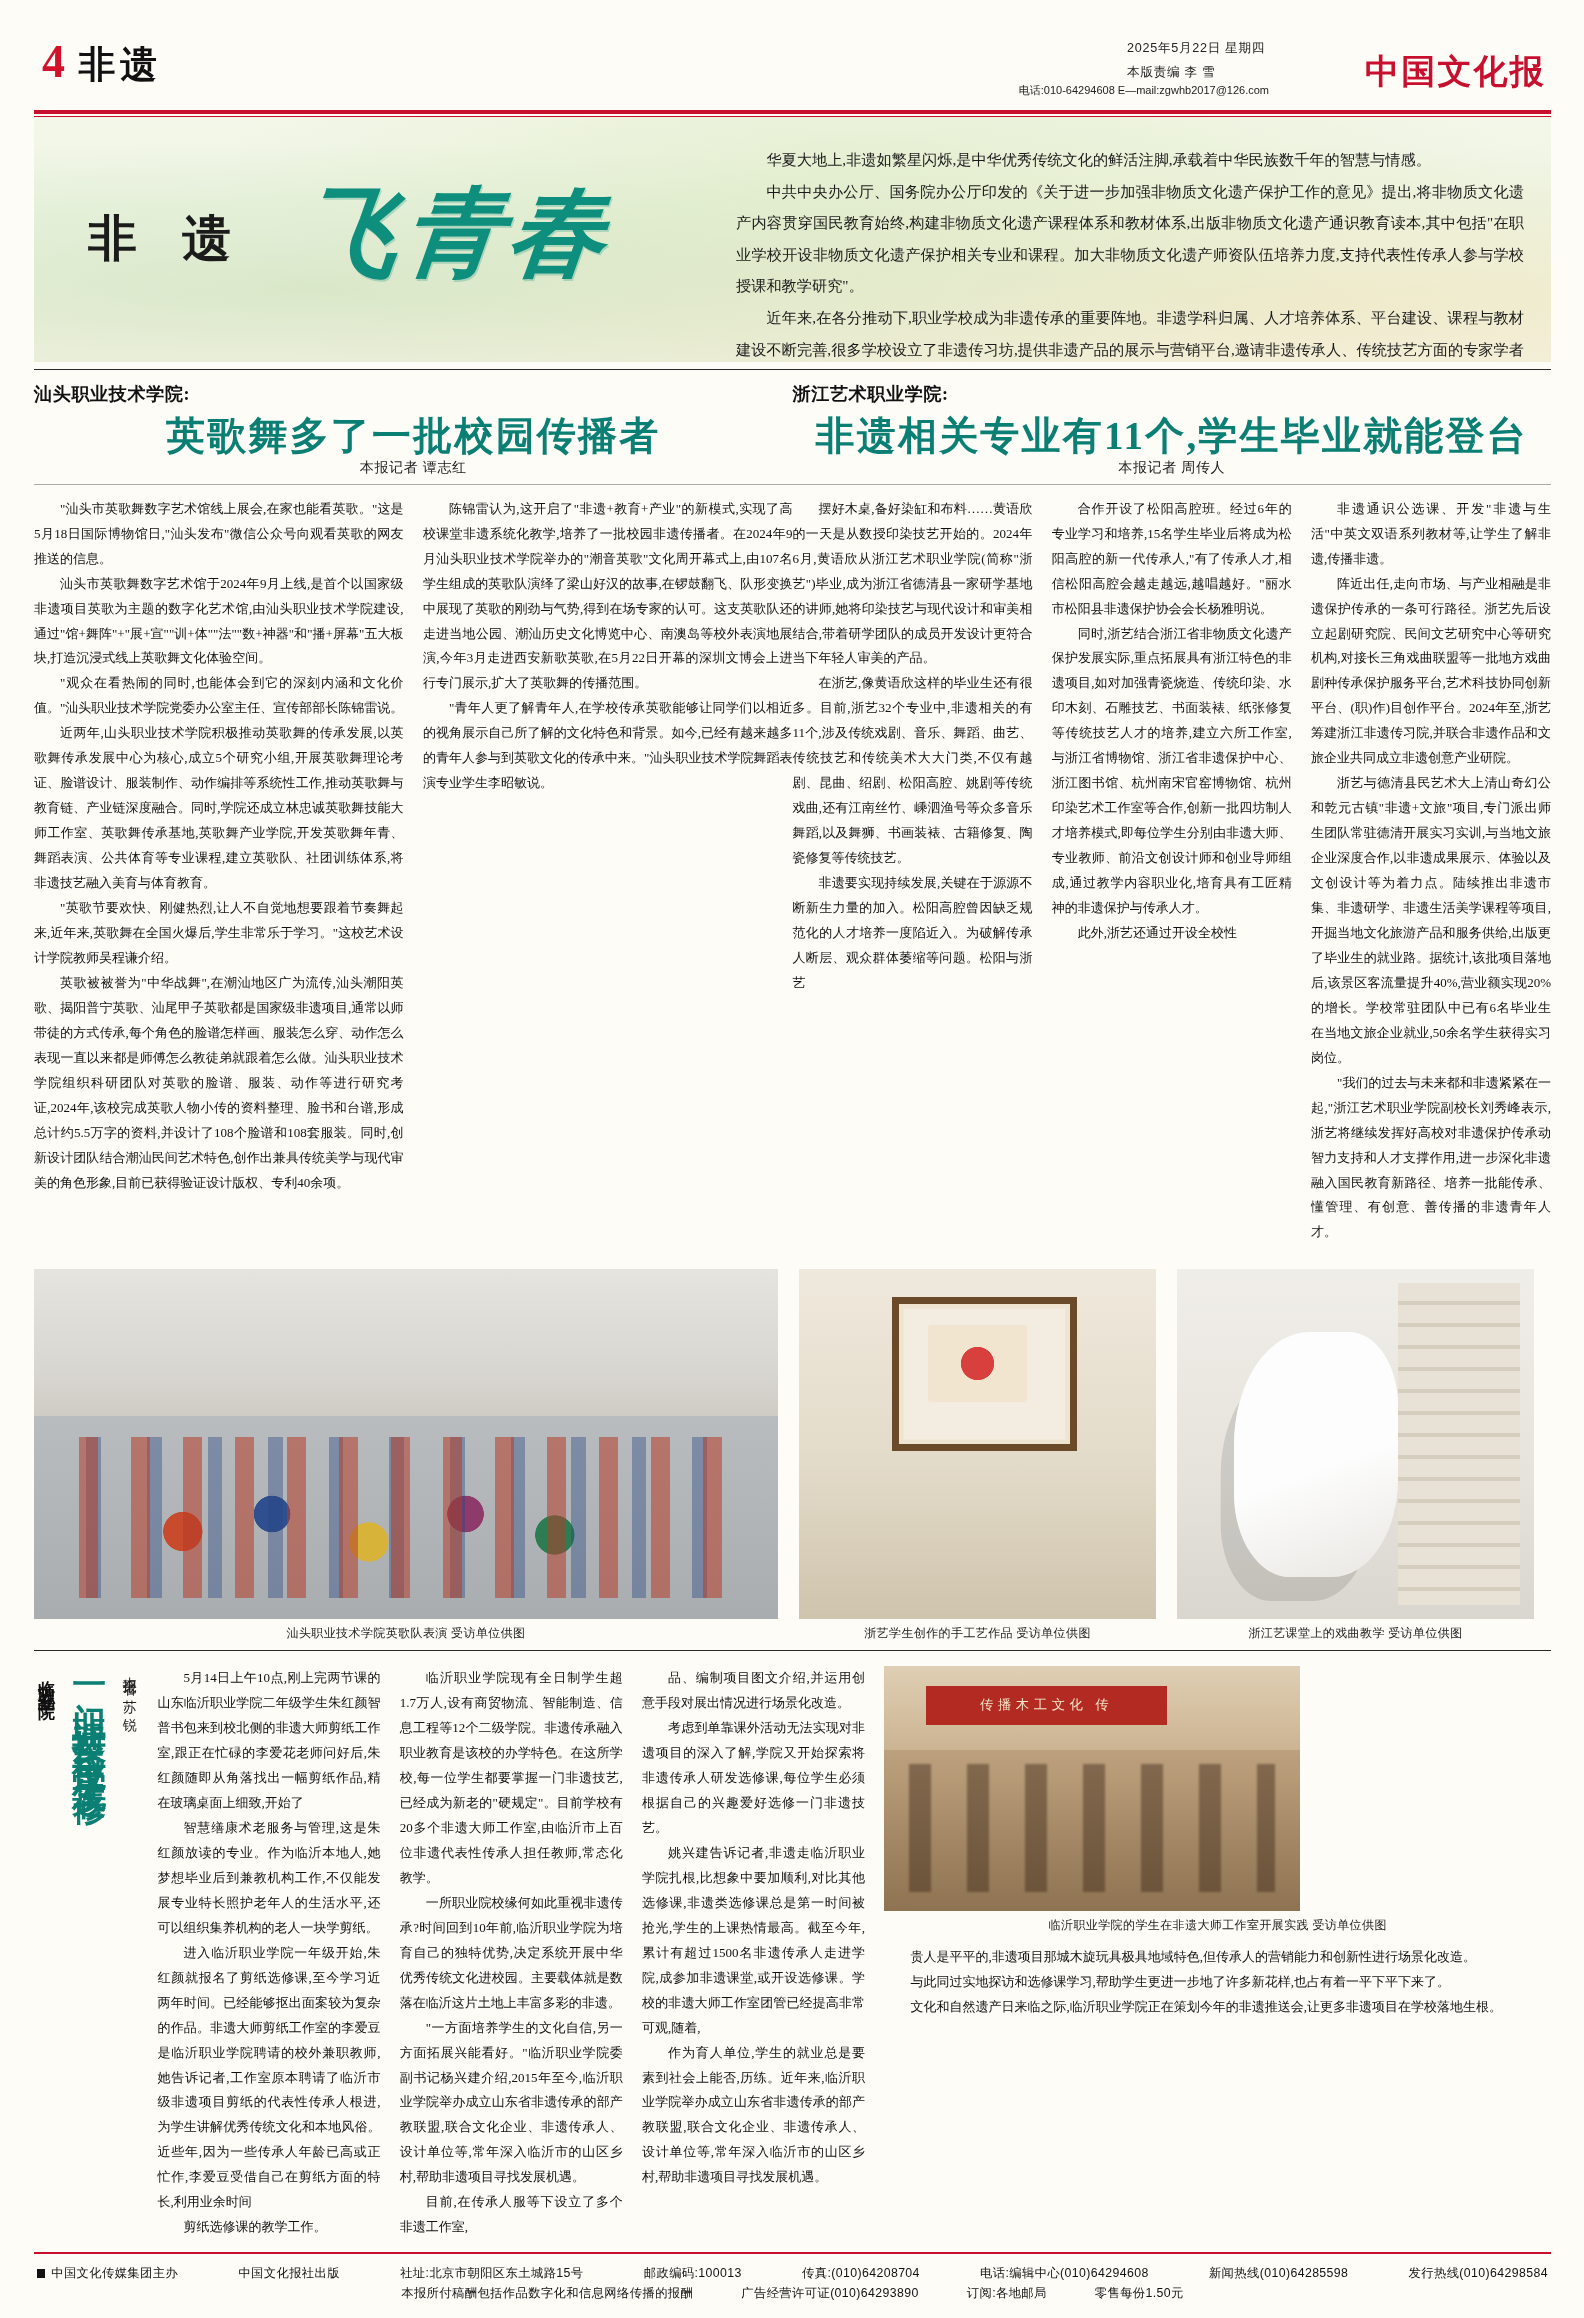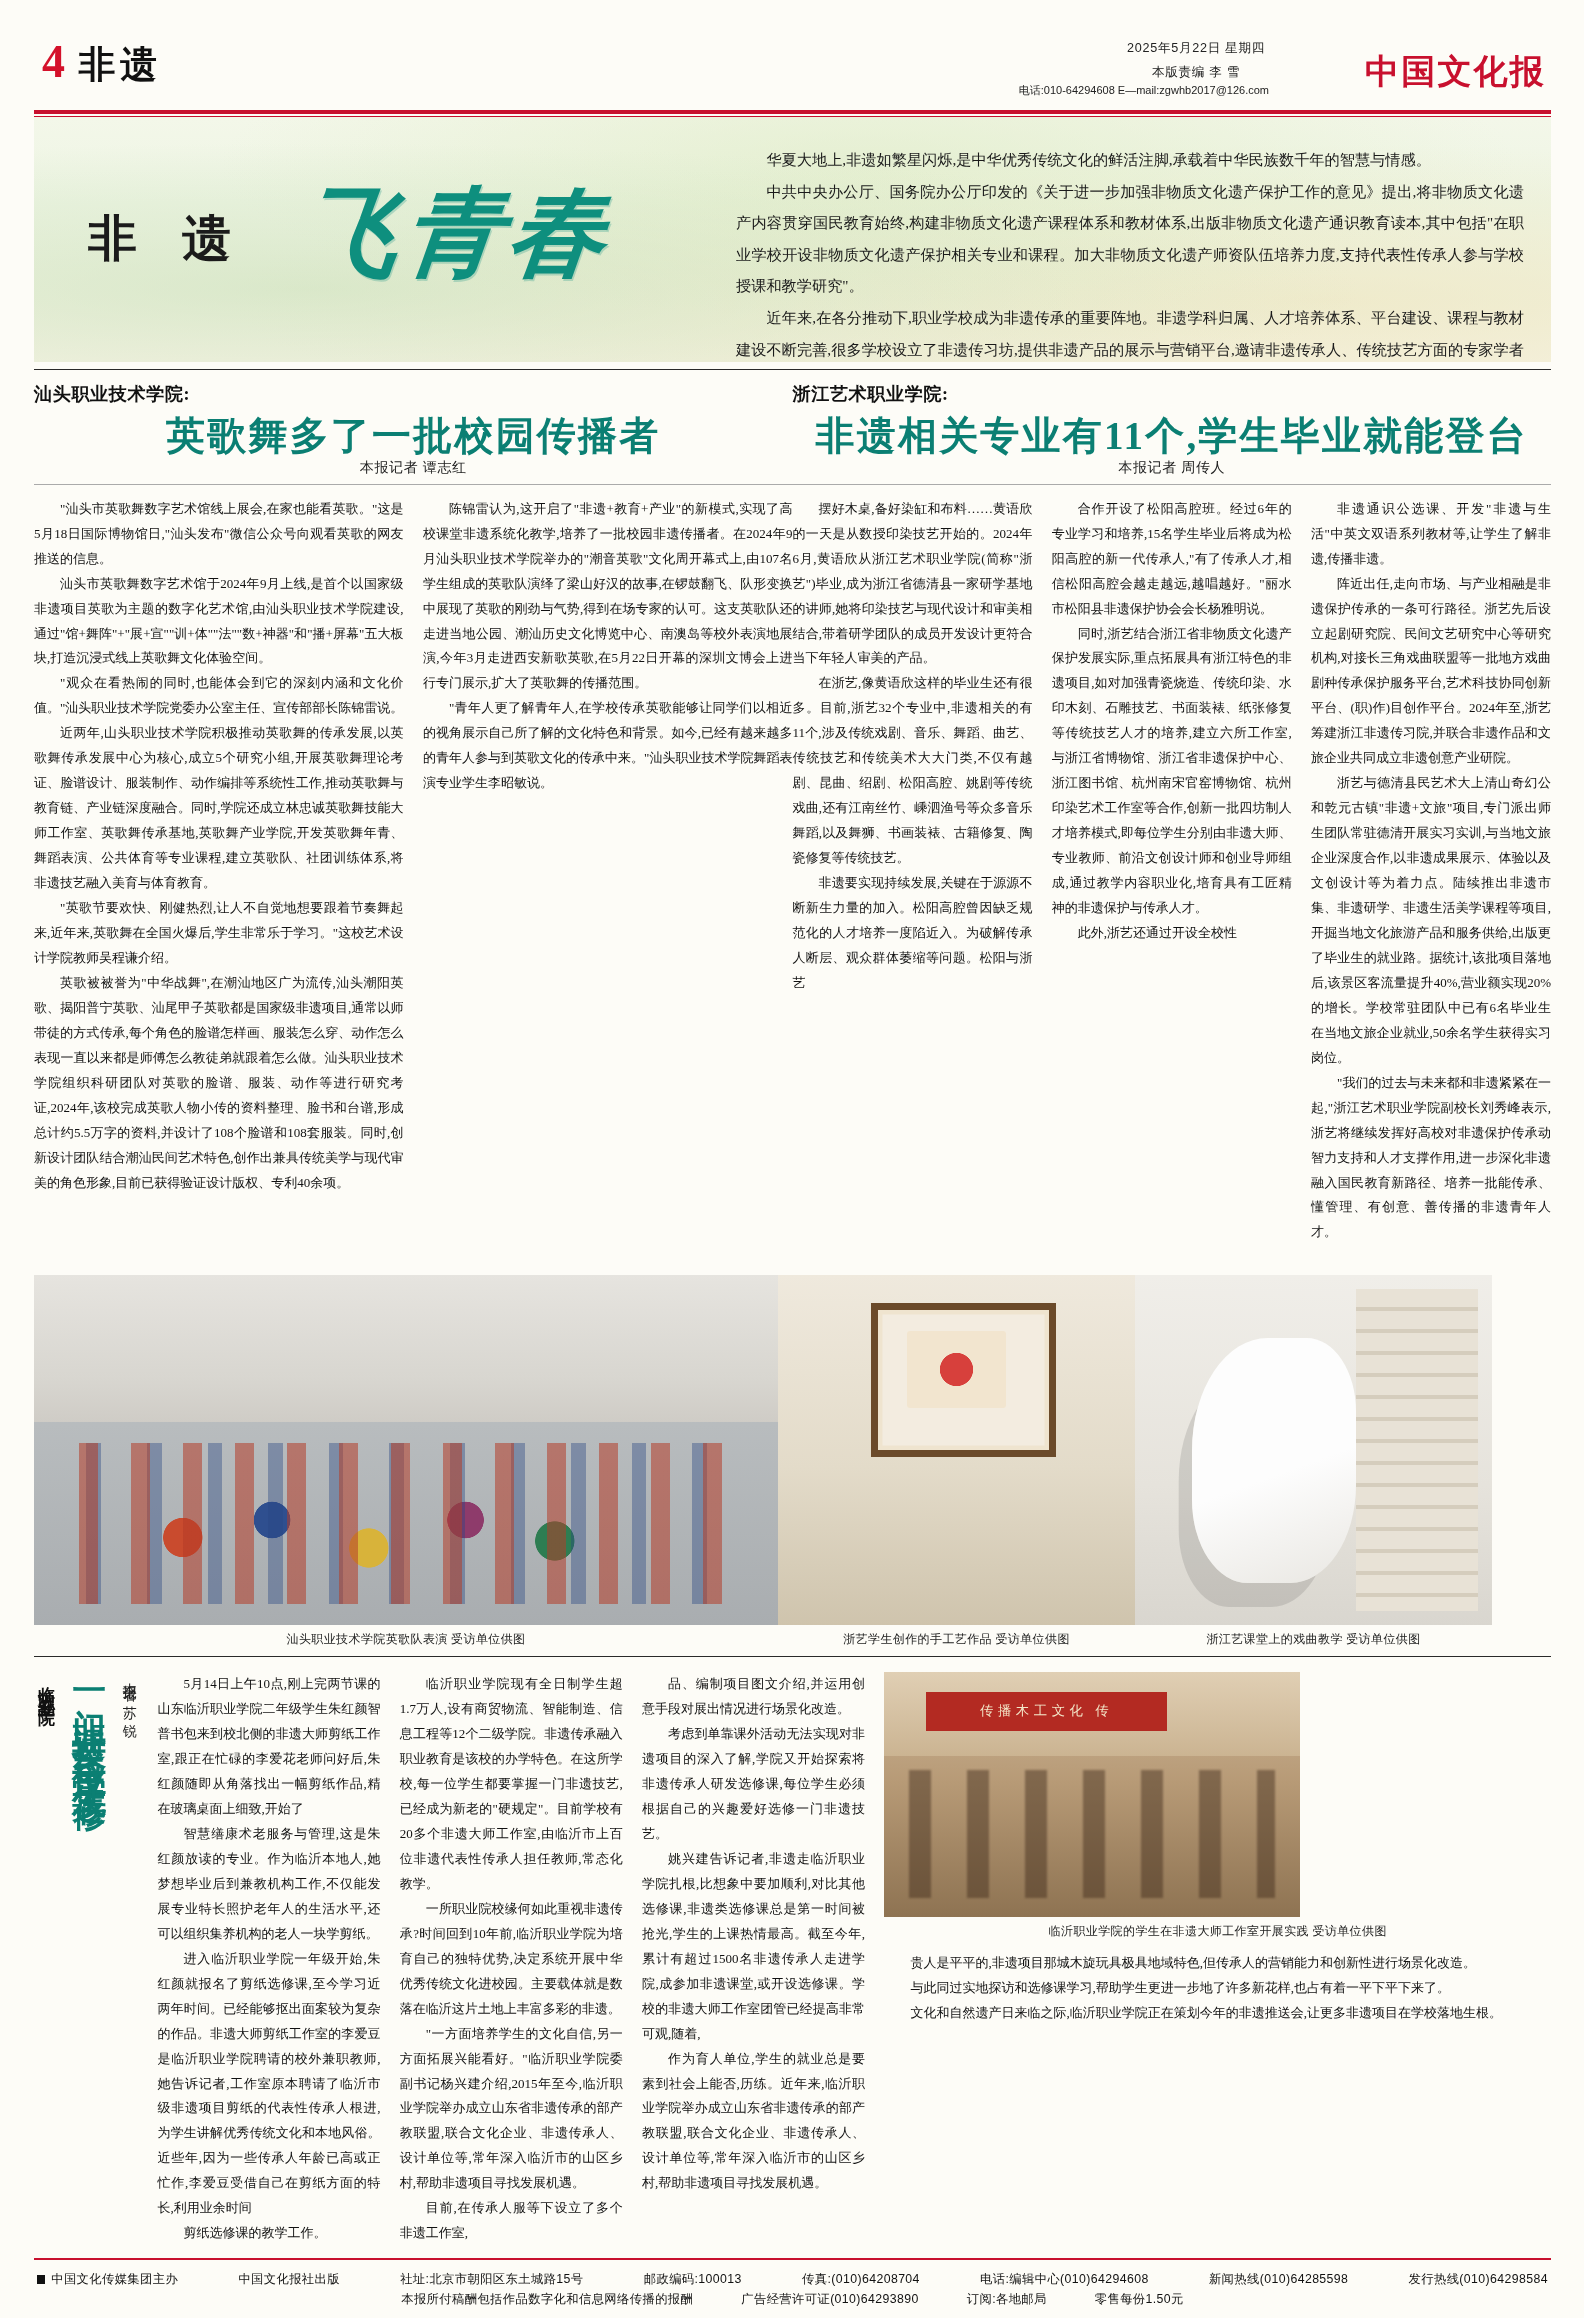--- a/index.html
+++ b/index.html
@@ -44,21 +44,21 @@
     font-size: 37px;
     font-weight: bold;
     letter-spacing: 4.5px;
     color: #111;
     line-height: 1;
   }
   .mast-center {
     position: absolute;
     right: 320px;
     top: 37px;
-    text-align: center;
+    text-align: left;
     font-size: 12.6px;
     color: #222;
     line-height: 1.9;
     font-family: "Liberation Sans", sans-serif;
   }
   .mast-center .line1 { letter-spacing: 0.7px; }
   .mast-center .line2 { letter-spacing: 0.7px; }
   .mast-contact {
     position: absolute;
     right: 316px;
@@ -189,21 +189,22 @@
     flex: 1;
     font-size: 13px;
     line-height: 1.92;
     text-align: justify;
     color: #111;
   }
   .col p { margin: 0; text-indent: 2em; }
   
   .photo-row {
     display: flex;
-    margin-top: 30px;
+    gap: 21px;
+    margin-top: 24px;
     align-items: flex-start;
   }
   .photo {
     position: relative;
   }
   .cap {
     font-size: 12px;
     color: #222;
     text-align: center;
     margin-top: 6px;

